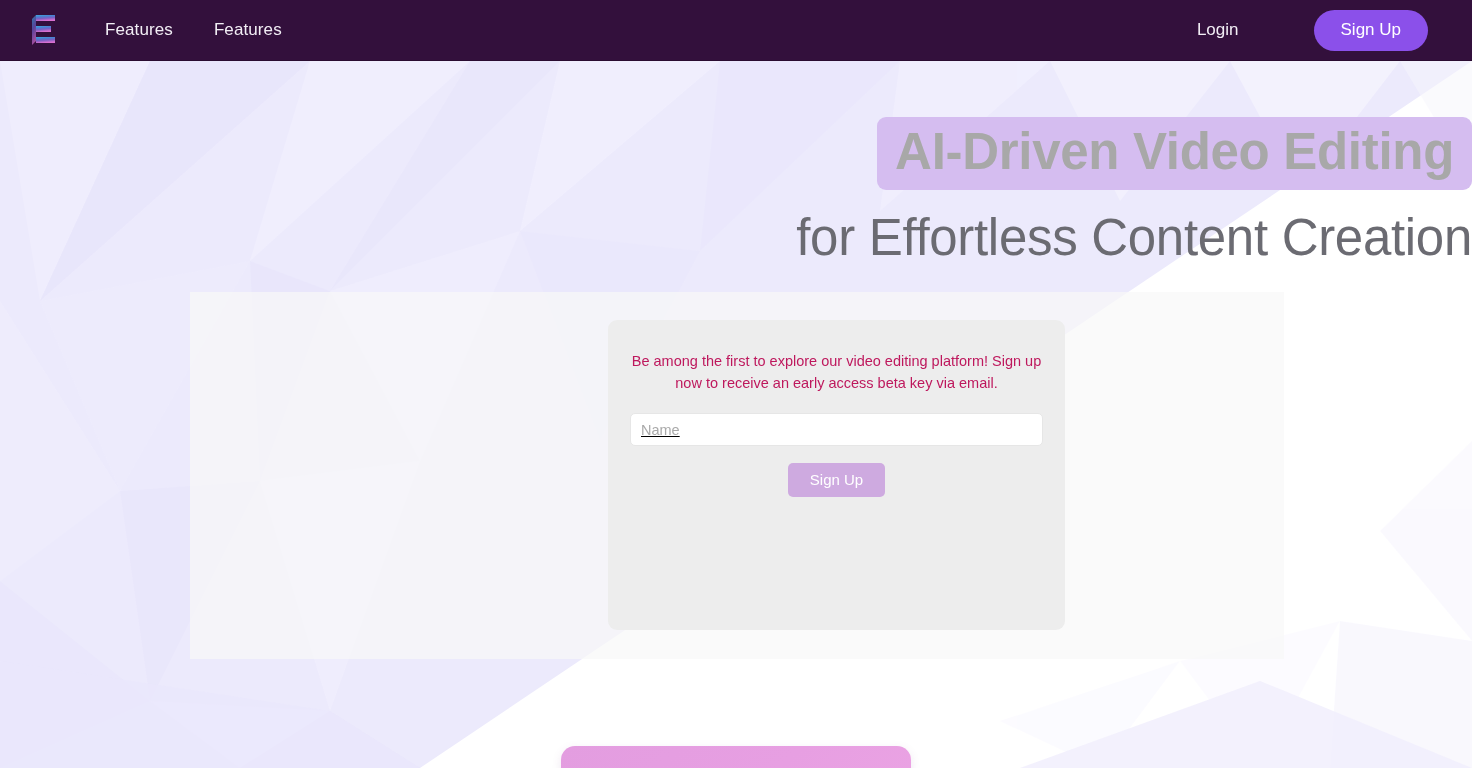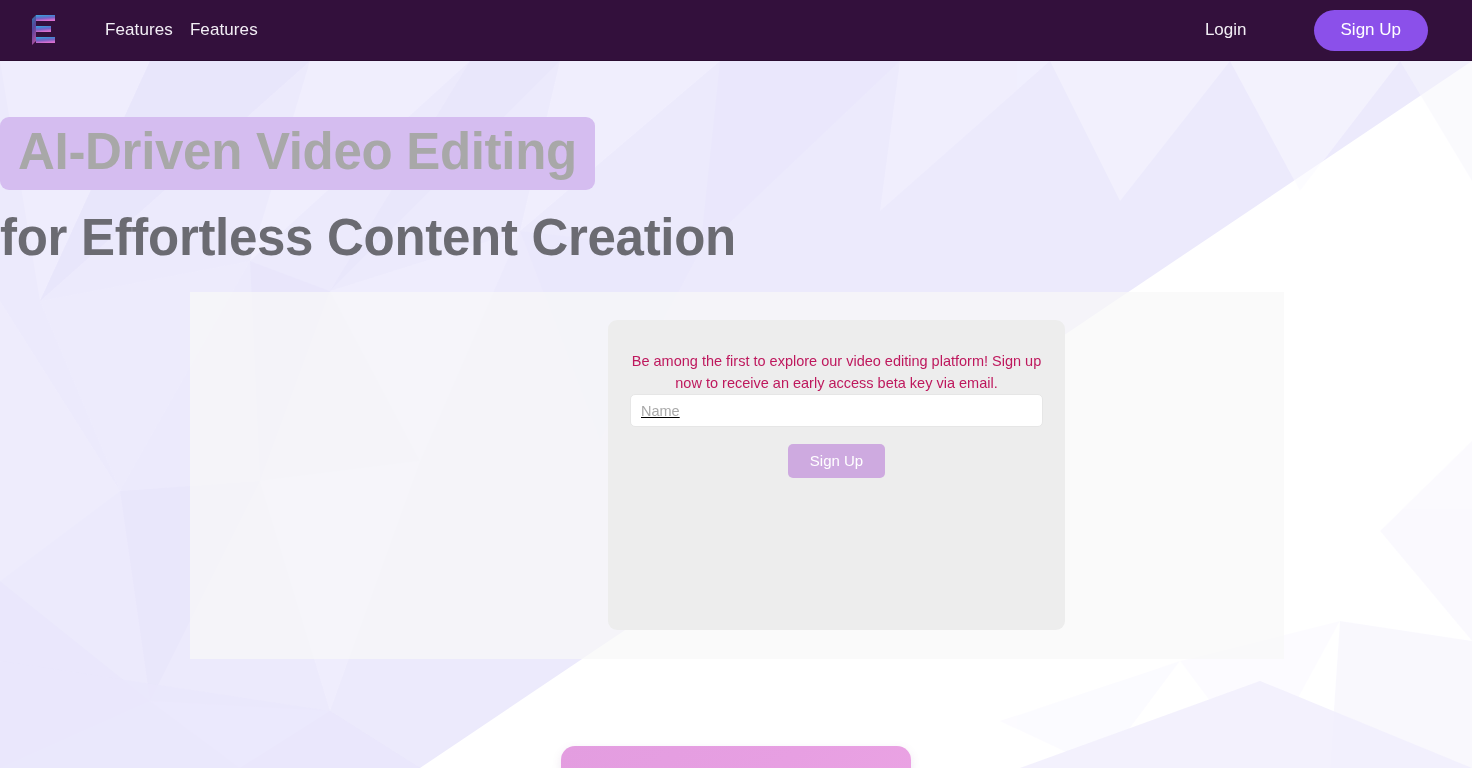--- a/index.html
+++ b/index.html
@@ -41,36 +41,36 @@
     margin-left: 30px;
     margin-right: 49px;
     position: relative;
     flex-shrink: 0;
   }
   .logo svg { display: block; }
 
   .nav-links {
     display: flex;
     align-items: center;
-    gap: 17px;
+    gap: 41px;
   }
   .nav-link {
     color: #f2eef5;
     font-size: 17px;
     letter-spacing: .1px;
     text-decoration: none;
     cursor: pointer;
     white-space: nowrap;
   }
 
   .nav-right {
     margin-left: auto;
     display: flex;
     align-items: center;
-    gap: 8px;
+    gap: 16px;
     margin-right: 44px;
     justify-content: space-between;
   }
   .login-link {
     color: #f2eef5;
     font-size: 17px;
     text-decoration: none;
     cursor: pointer;
     margin-right: 59px;
     white-space: nowrap;
@@ -102,40 +102,40 @@
     width: 100%;
     height: 100%;
   }
 
   
   .hero-title {
     position: absolute;
     top: 56px;
     left: 0;
     width: 1472px;
-    text-align: left;
+    text-align: right;
     z-index: 10;
     pointer-events: none;
   }
   .title-line1 {
     display: inline-block;
     font-size: 51px;
     font-weight: bold;
     color: #a8a8a8;
     background: #d5bdf0;
     border-radius: 9px;
     padding: 9px 18px 13px;
     letter-spacing: -.3px;
     line-height: 1;
   }
   .title-line2 {
     display: block;
     margin-top: 15px;
     font-size: 51px;
-    font-weight: bold;
+    font-weight: normal;
     color: #6b6b72;
     letter-spacing: -.3px;
     line-height: 1.3;
   }
 
   
   .outer-panel {
     position: absolute;
     left: 190px;
     top: 231px;
@@ -165,20 +165,21 @@
     color: #5e5e5e;
     letter-spacing: -.2px;
   }
   .card-sub {
     margin-top: 30px;
     font-size: 14.5px;
     line-height: 1.52;
     color: #be185d;
   }
   .card-form {
+    margin-top: 19px;
     padding: 0 2px;
     text-decoration: underline;
   }
   .field {
     display: block;
     width: 413px;
     height: 33px;
     background: #ffffff;
     border: 1px solid #e6e6e6;
     border-radius: 5px;

